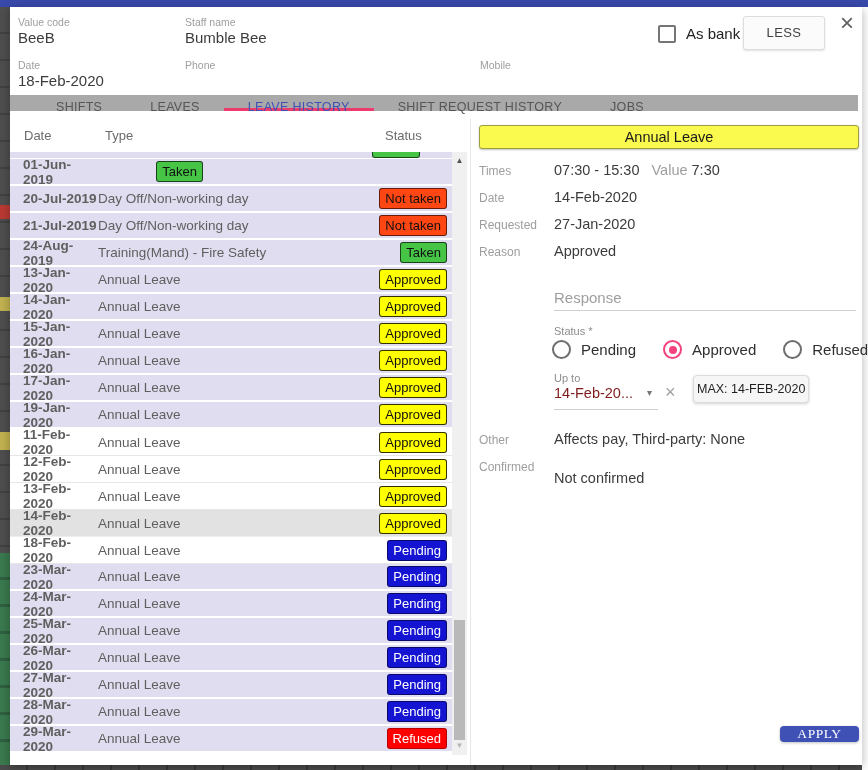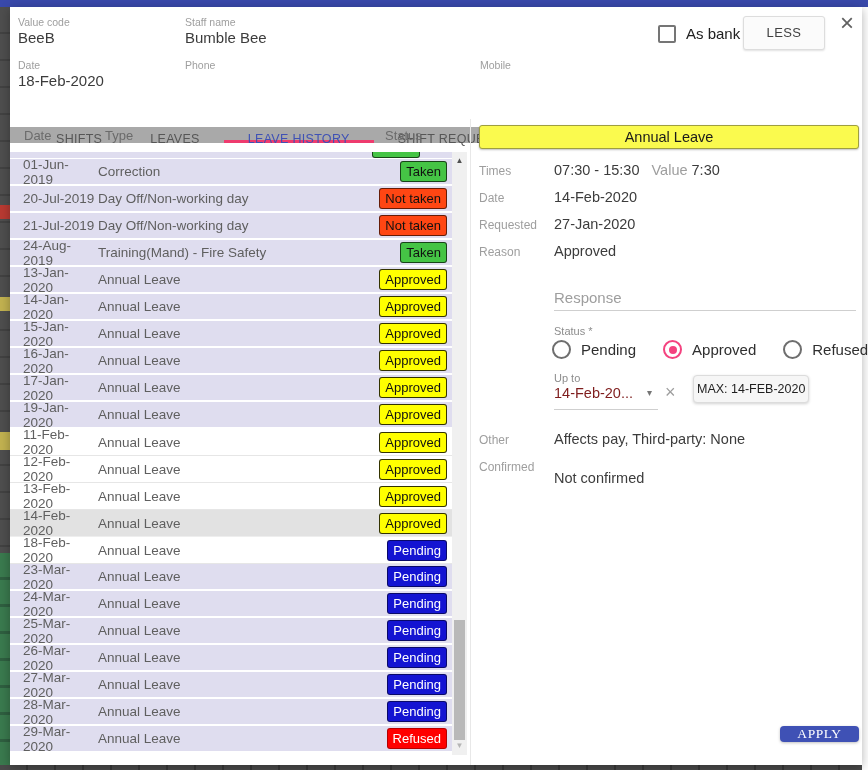--- a/index.html
+++ b/index.html
@@ -26,36 +26,36 @@
     border:2px solid #757575; border-radius:2px; background:#fff; cursor:pointer; }
   .as-bank-label { position:absolute; left:676px; top:18px; font-size:15px; color:#212121; }
   .less-btn { position:absolute; left:733px; top:9px; width:82px; height:34px; background:#fbfbfb;
     border:1px solid #ddd; border-radius:3px; box-shadow:0 1px 2px rgba(0,0,0,.12);
     font-size:13px; color:#424242; letter-spacing:.4px; text-align:center; line-height:32px; cursor:pointer; }
   .close-x { position:absolute; left:830px; top:2px; font-size:24px; color:#616161; cursor:pointer;
     font-weight:300; line-height:28px; }
 
   
   .tabbar { position:absolute; left:0; top:88px; width:848px; height:16px; background:var(--tab_bar_bg);
-    display:flex; align-items:stretch; padding-left:22px;margin-top:32px; }
+    display:flex; align-items:stretch; padding-left:22px; }
   .tab { font-size:12.5px; color:#565656; letter-spacing:.3px; padding:0 24px; line-height:24px;
     cursor:pointer; white-space:nowrap; }
   .tab.active { color:var(--tab_active); box-shadow:inset 0 -3px 0 var(--tab_underline); }
 
   
   .thead { position:absolute; left:0; top:115px; width:446px; height:30px; }
   .thead span { position:absolute; top:6px; font-size:13px; color:#6b6b6b; }
   .th-date { left:14px; } .th-type { left:95px; } .th-status { left:375px; }
 
   .tbody { position:absolute; left:0; top:145px; width:442px; height:603px; overflow:hidden; }
   .trow { display:flex; align-items:center; height:27px; font-size:13.5px; color:#5f5f5f; cursor:pointer; }
   .trow.lav { background:var(--row_lavender); border-bottom:2px solid #fff; }
   .trow.white { background:#fff; border-bottom:1px solid #e6e6e6; }
   .trow.selected { background:var(--row_selected); border-bottom:1px solid #eee; }
-  .c-date { width:88px; padding-left:13px; }
+  .c-date { width:88px; padding-left:13px;font-weight:bold; }
   .c-type { flex:1; }
   .c-status { width:110px; text-align:right; padding-right:5px; }
   .badge { display:inline-block; padding:1px 5px; border-radius:3px; font-size:13px; line-height:17px; }
   .badge.taken { background:var(--taken_bg); border:1px solid rgba(0,0,0,.65); color:#111; }
   .badge.not_taken { background:var(--not_taken_bg); border:1px solid rgba(0,0,0,.6); color:#111; }
   .badge.approved { background:var(--approved_bg); border:1px solid rgba(0,0,0,.8); color:#111; }
   .badge.pending { background:var(--pending_bg); border:1px solid rgba(0,0,20,.55); color:#fff; }
   .badge.refused { background:var(--refused_bg); border:1px solid rgba(90,0,0,.45); color:#fff; }
   .partial-row { height:7px; background:var(--row_lavender); border-bottom:1px solid #fff;
     position:relative; overflow:hidden; }
@@ -143,21 +143,20 @@
       <span class="th-date">Date</span>
       <span class="th-type">Type</span>
       <span class="th-status">Status</span>
     </div>
     <div class="tbody">
       <div class="partial-row">
         <span class="badge-sliver"></span>
       </div>
     <div class="trow lav">
           <div class="c-date">01-Jun-2019</div>
-          <div class="c-type">Correction</div>
           <div class="c-status"><span class="badge taken">Taken</span></div>
         </div>
         <div class="trow lav">
           <div class="c-date">20-Jul-2019</div>
           <div class="c-type">Day Off/Non-working day</div>
           <div class="c-status"><span class="badge not_taken">Not taken</span></div>
         </div>
         <div class="trow lav">
           <div class="c-date">21-Jul-2019</div>
           <div class="c-type">Day Off/Non-working day</div>

